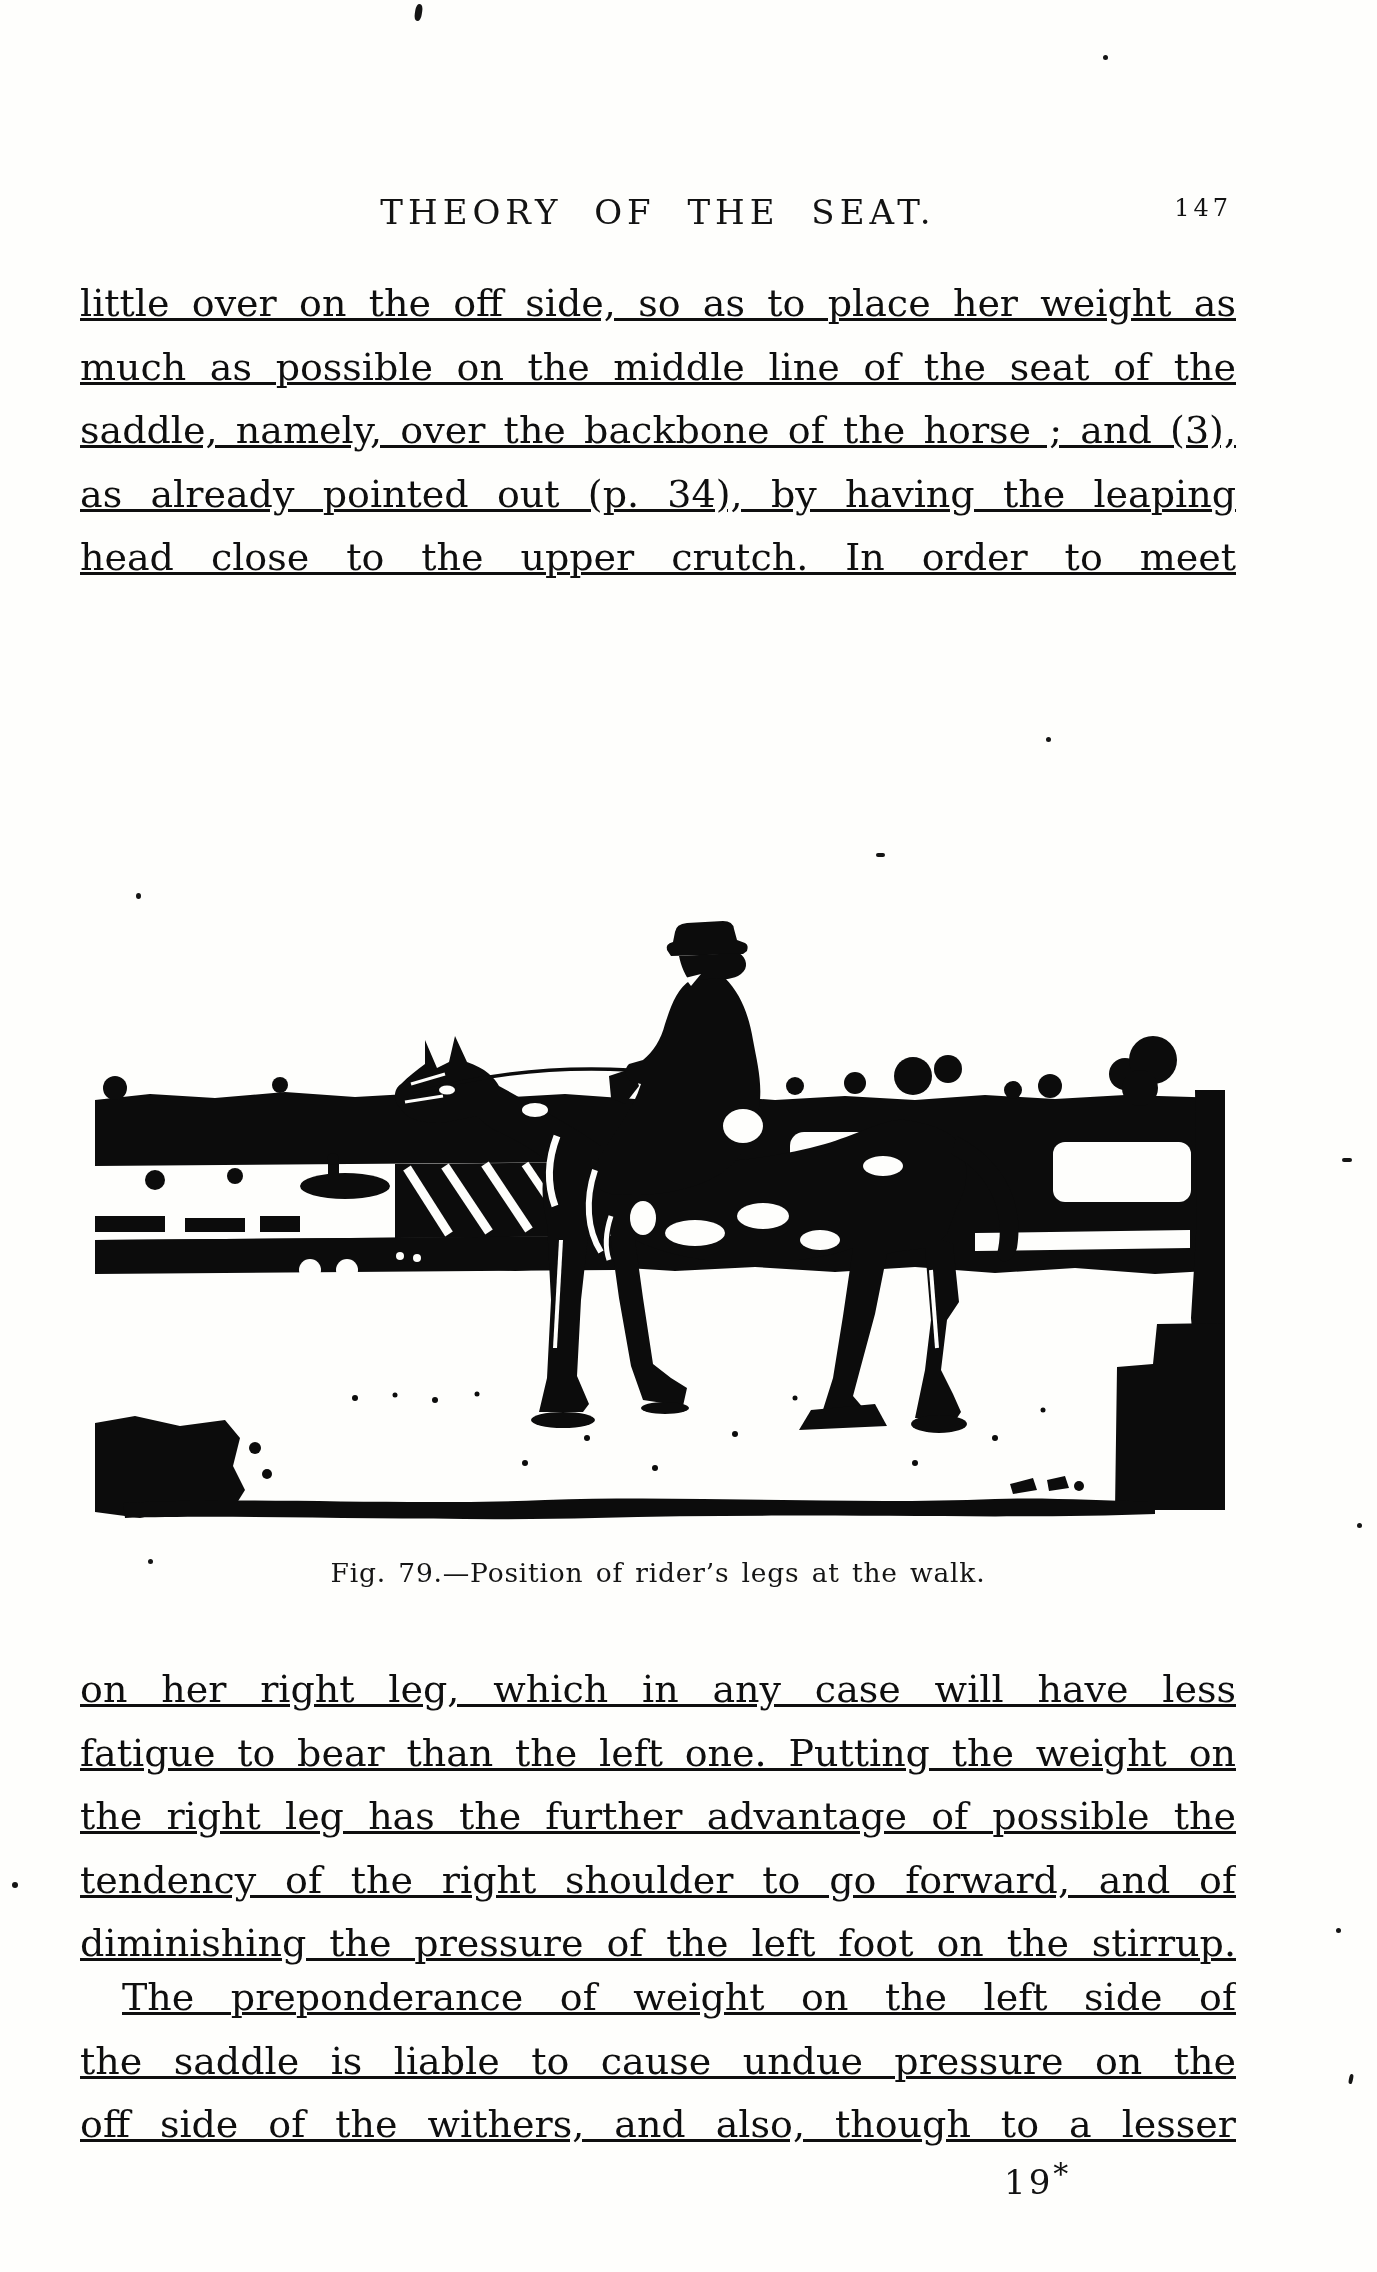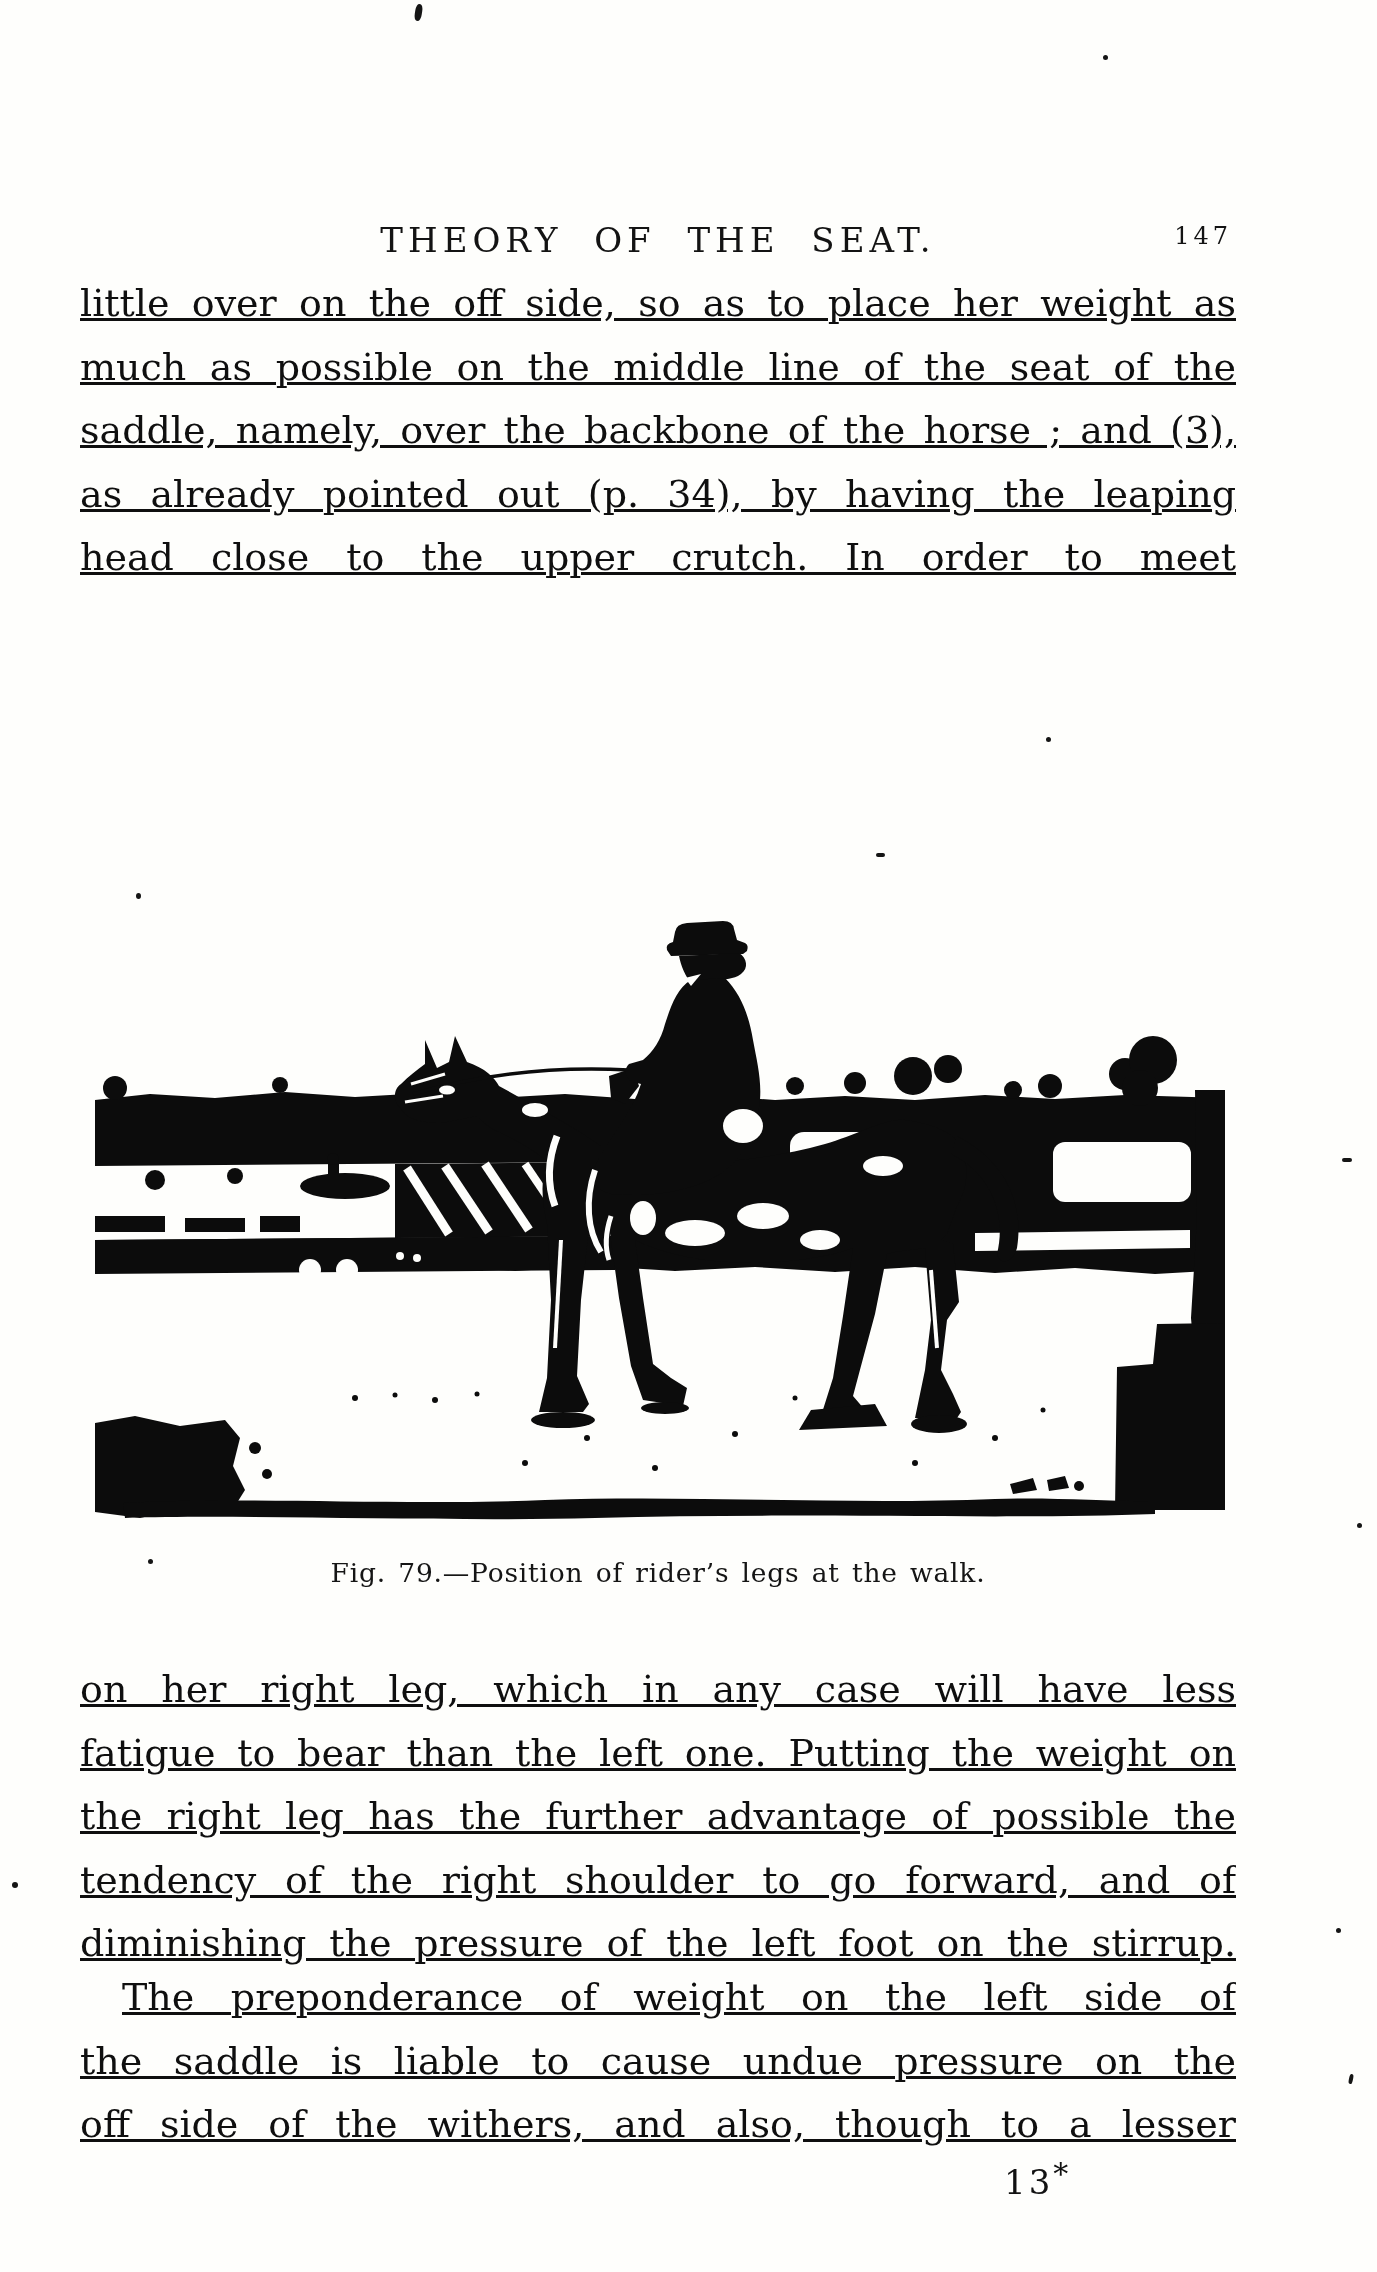--- a/index.html
+++ b/index.html
@@ -2,21 +2,21 @@
 <html><head>
 <meta charset="utf-8">
 <style>
   * { margin:0; padding:0; box-sizing:border-box; }
   html,body { background:#777; }
   .page {
     position:relative; width:1377px; height:2272px; margin:0 auto;
     background:#fefefc; color:#101010; overflow:hidden;
     font-family:"DejaVu Serif","Liberation Serif",serif;
   }
-  .runhead { position:absolute; left:80px; top:190px; width:1156px; height:50px;margin-top:28px; }
+  .runhead { position:absolute; left:80px; top:190px; width:1156px; height:50px; }
   .runhead .title {
     display:block; text-align:center; font-size:34px; line-height:44px;
     letter-spacing:5px; word-spacing:16px; color:#131313;
   }
   .runhead .pagenum {
     position:absolute; right:4px; top:4px; font-size:24px; letter-spacing:4px; color:#131313;
   }
   .para { position:absolute; left:80px; width:1156px; font-size:38px; line-height:63.5px; color:#0f0f0f;text-decoration:underline; }
   .line { text-align:justify; text-align-last:justify; height:63.5px; overflow:hidden; word-spacing:1px; }
   .line.indent { padding-left:42px; }
@@ -233,21 +233,21 @@
     <div class="line">diminishing the pressure of the left foot on the stirrup.</div>
   </div>
 
   <div class="para" style="top:1966px;">
     <div class="line indent">The preponderance of weight on the left side  of</div>
     <div class="line">the saddle is liable to cause undue pressure on  the</div>
     <div class="line">off side of the withers, and also, though to a lesser</div>
   </div>
 
   <div class="sig">
-    <span>13</span><span class="star">*</span>
+    <span>19</span><span class="star">*</span>
   </div>
 
   <div class="speck s1"></div>
   <div class="speck s2"></div>
   <div class="speck s3"></div>
   <div class="speck s4"></div>
   <div class="speck s5"></div>
   <div class="speck s6"></div>
   <div class="speck s7"></div>
   <div class="speck s8"></div>

